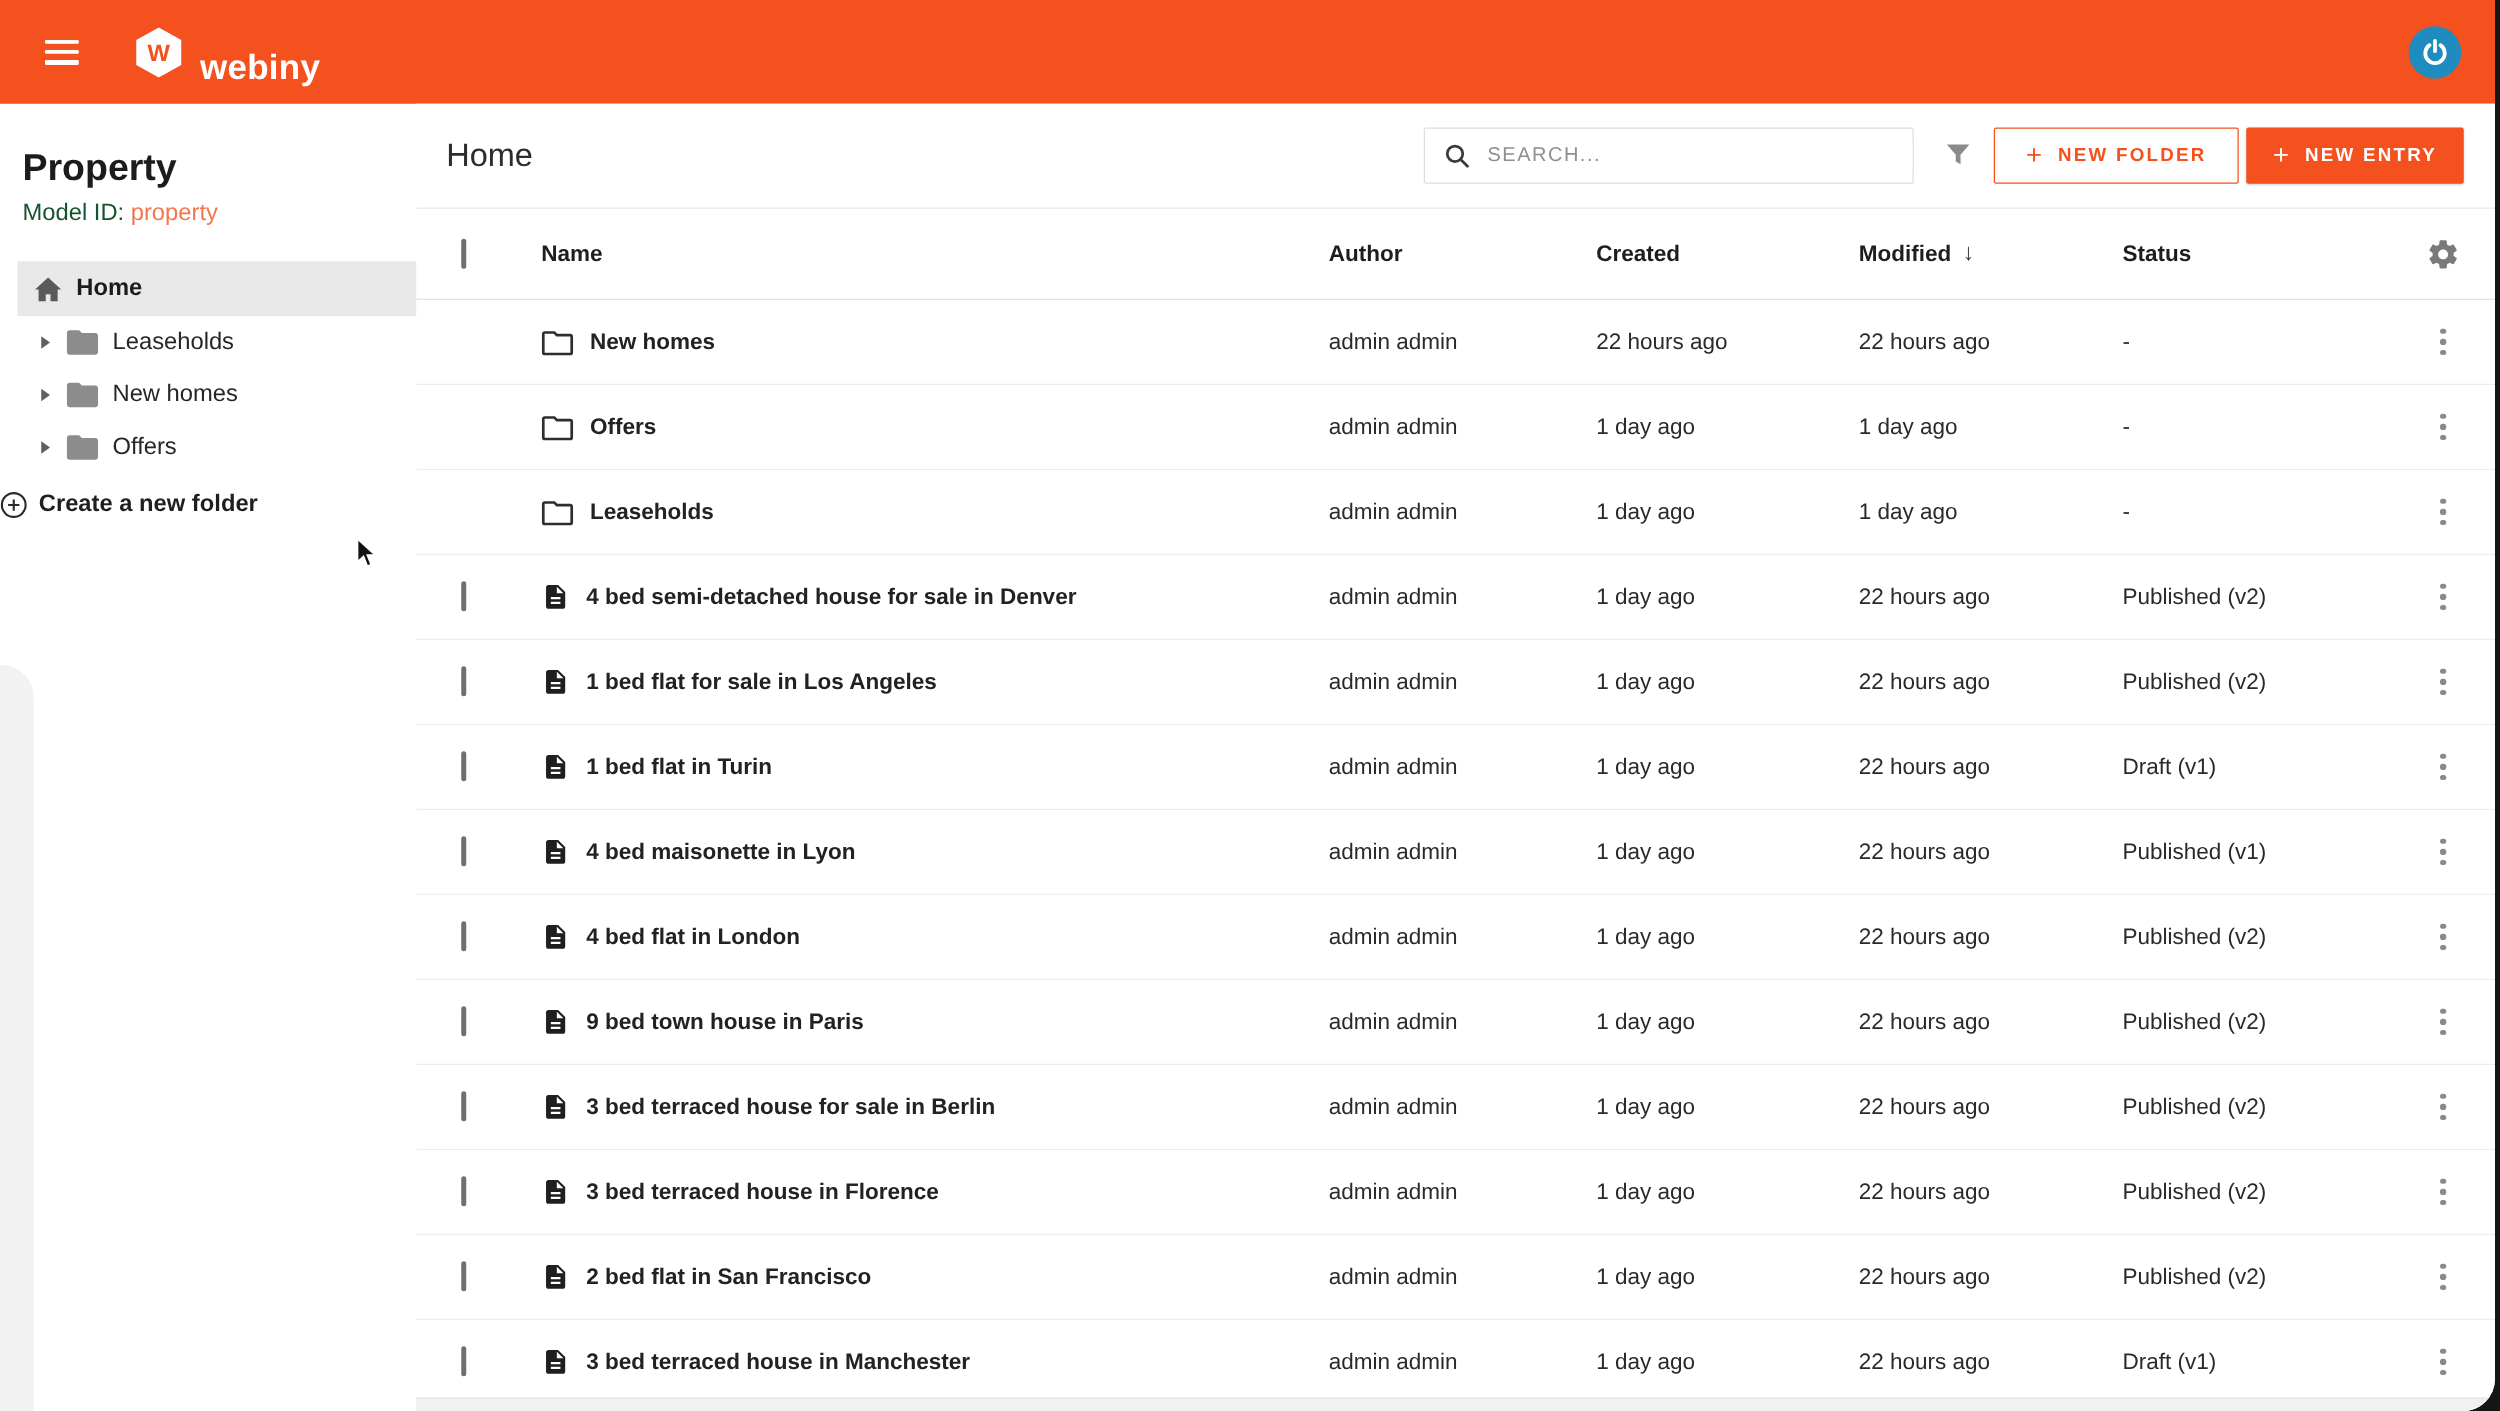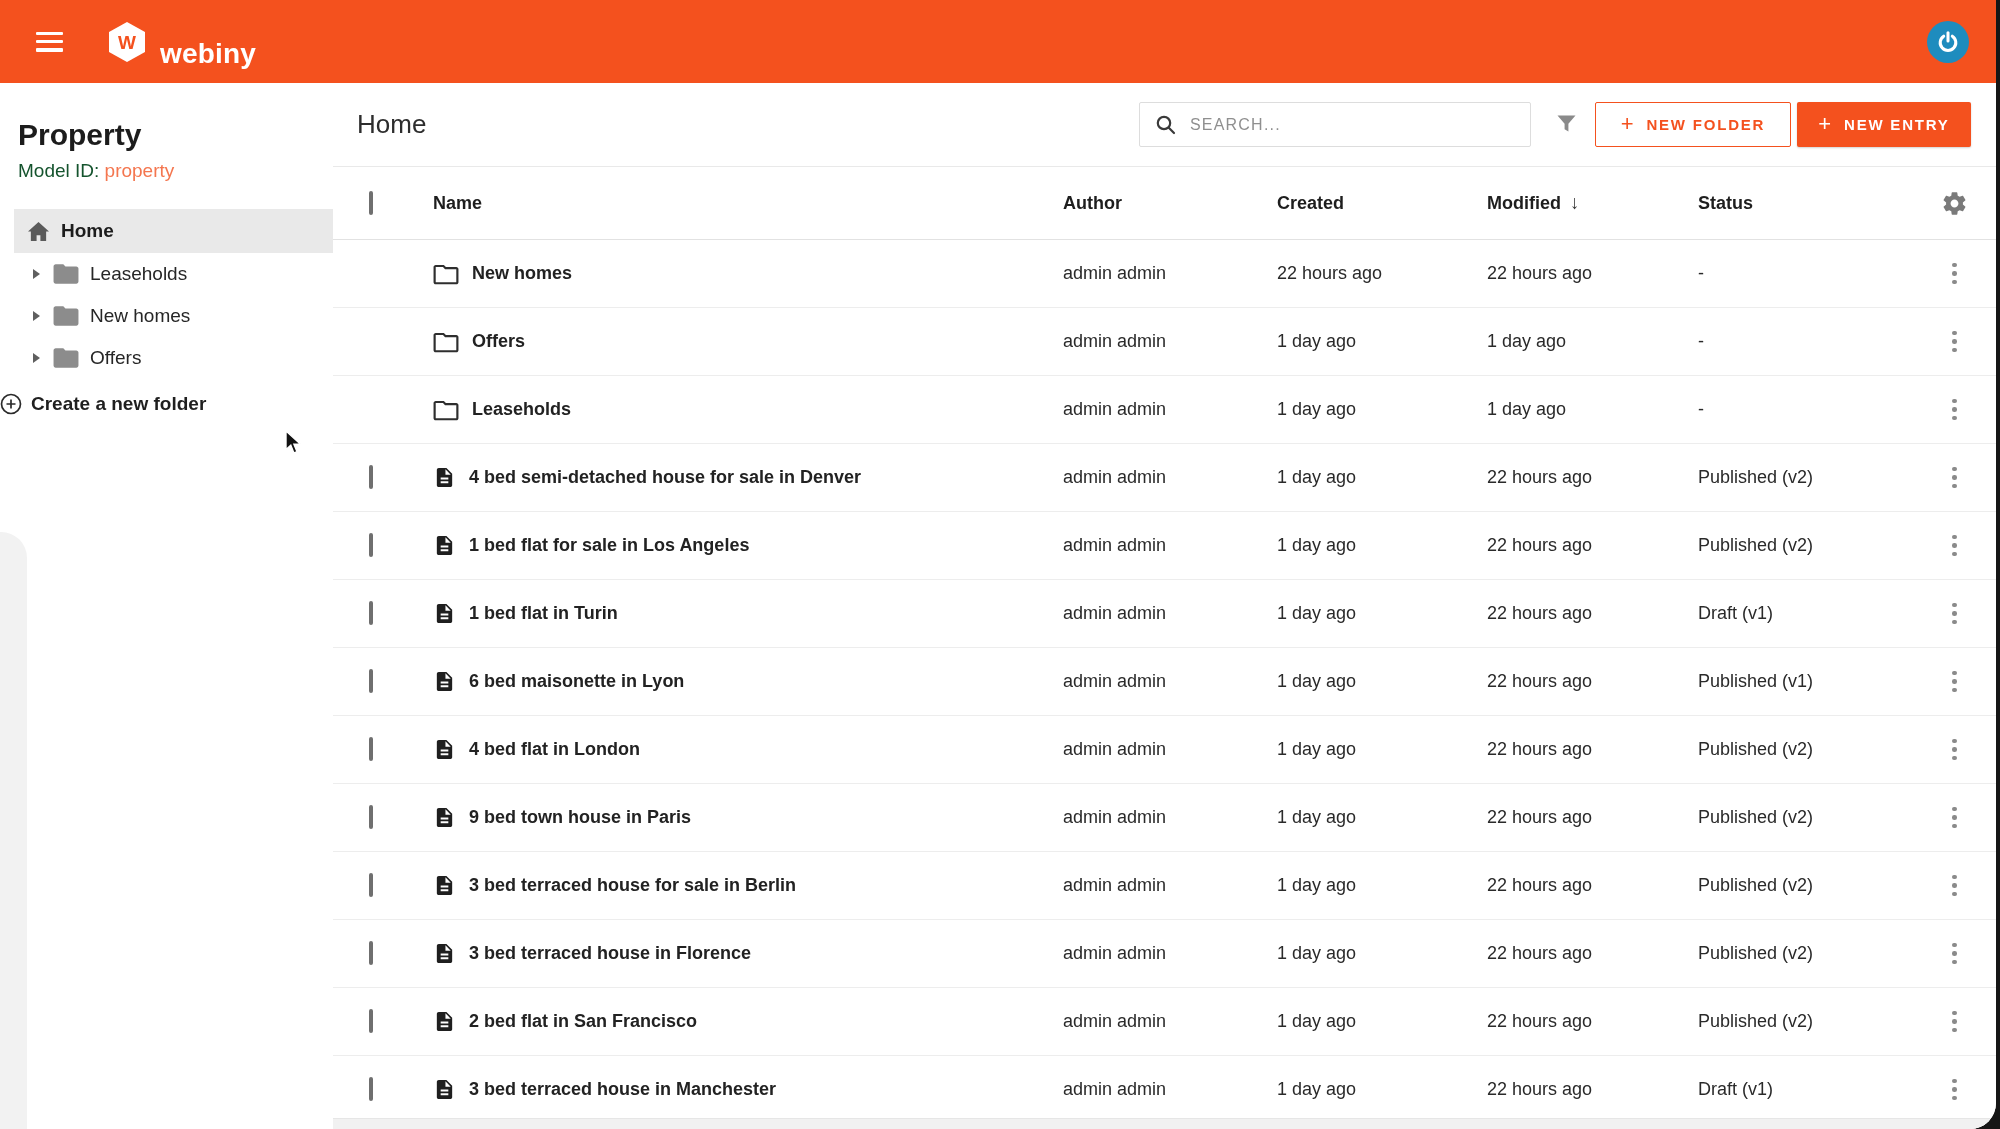--- a/index.html
+++ b/index.html
@@ -345,21 +345,21 @@
     </div>
   </div>
 
   <div class="trow grid entry">
     <div><span class="checkbox"></span></div>
     <div class="name-cell">
 
       <svg class="doc-icon" width="23" height="25" viewBox="0 0 24 24">
         <path fill="#1f1f1f" d="M14 2H6c-1.1 0-2 .9-2 2v16c0 1.1.9 2 2 2h12c1.1 0 2-.9 2-2V8l-6-6zm2 16H8v-2h8v2zm0-4H8v-2h8v2zm-3-5V3.5L18.5 9H13z"></path>
       </svg>
-      <span class="name-text">6 bed maisonette in Lyon</span>
+      <span class="name-text">4 bed maisonette in Lyon</span>
     </div>
     <div class="c-author">admin admin</div>
     <div class="c-created">1 day ago</div>
     <div class="c-modified">22 hours ago</div>
     <div class="c-status">Published (v1)</div>
     <div class="cell-actions">
       <button class="kebab">
               <i></i>
               <i></i>
               <i></i>

